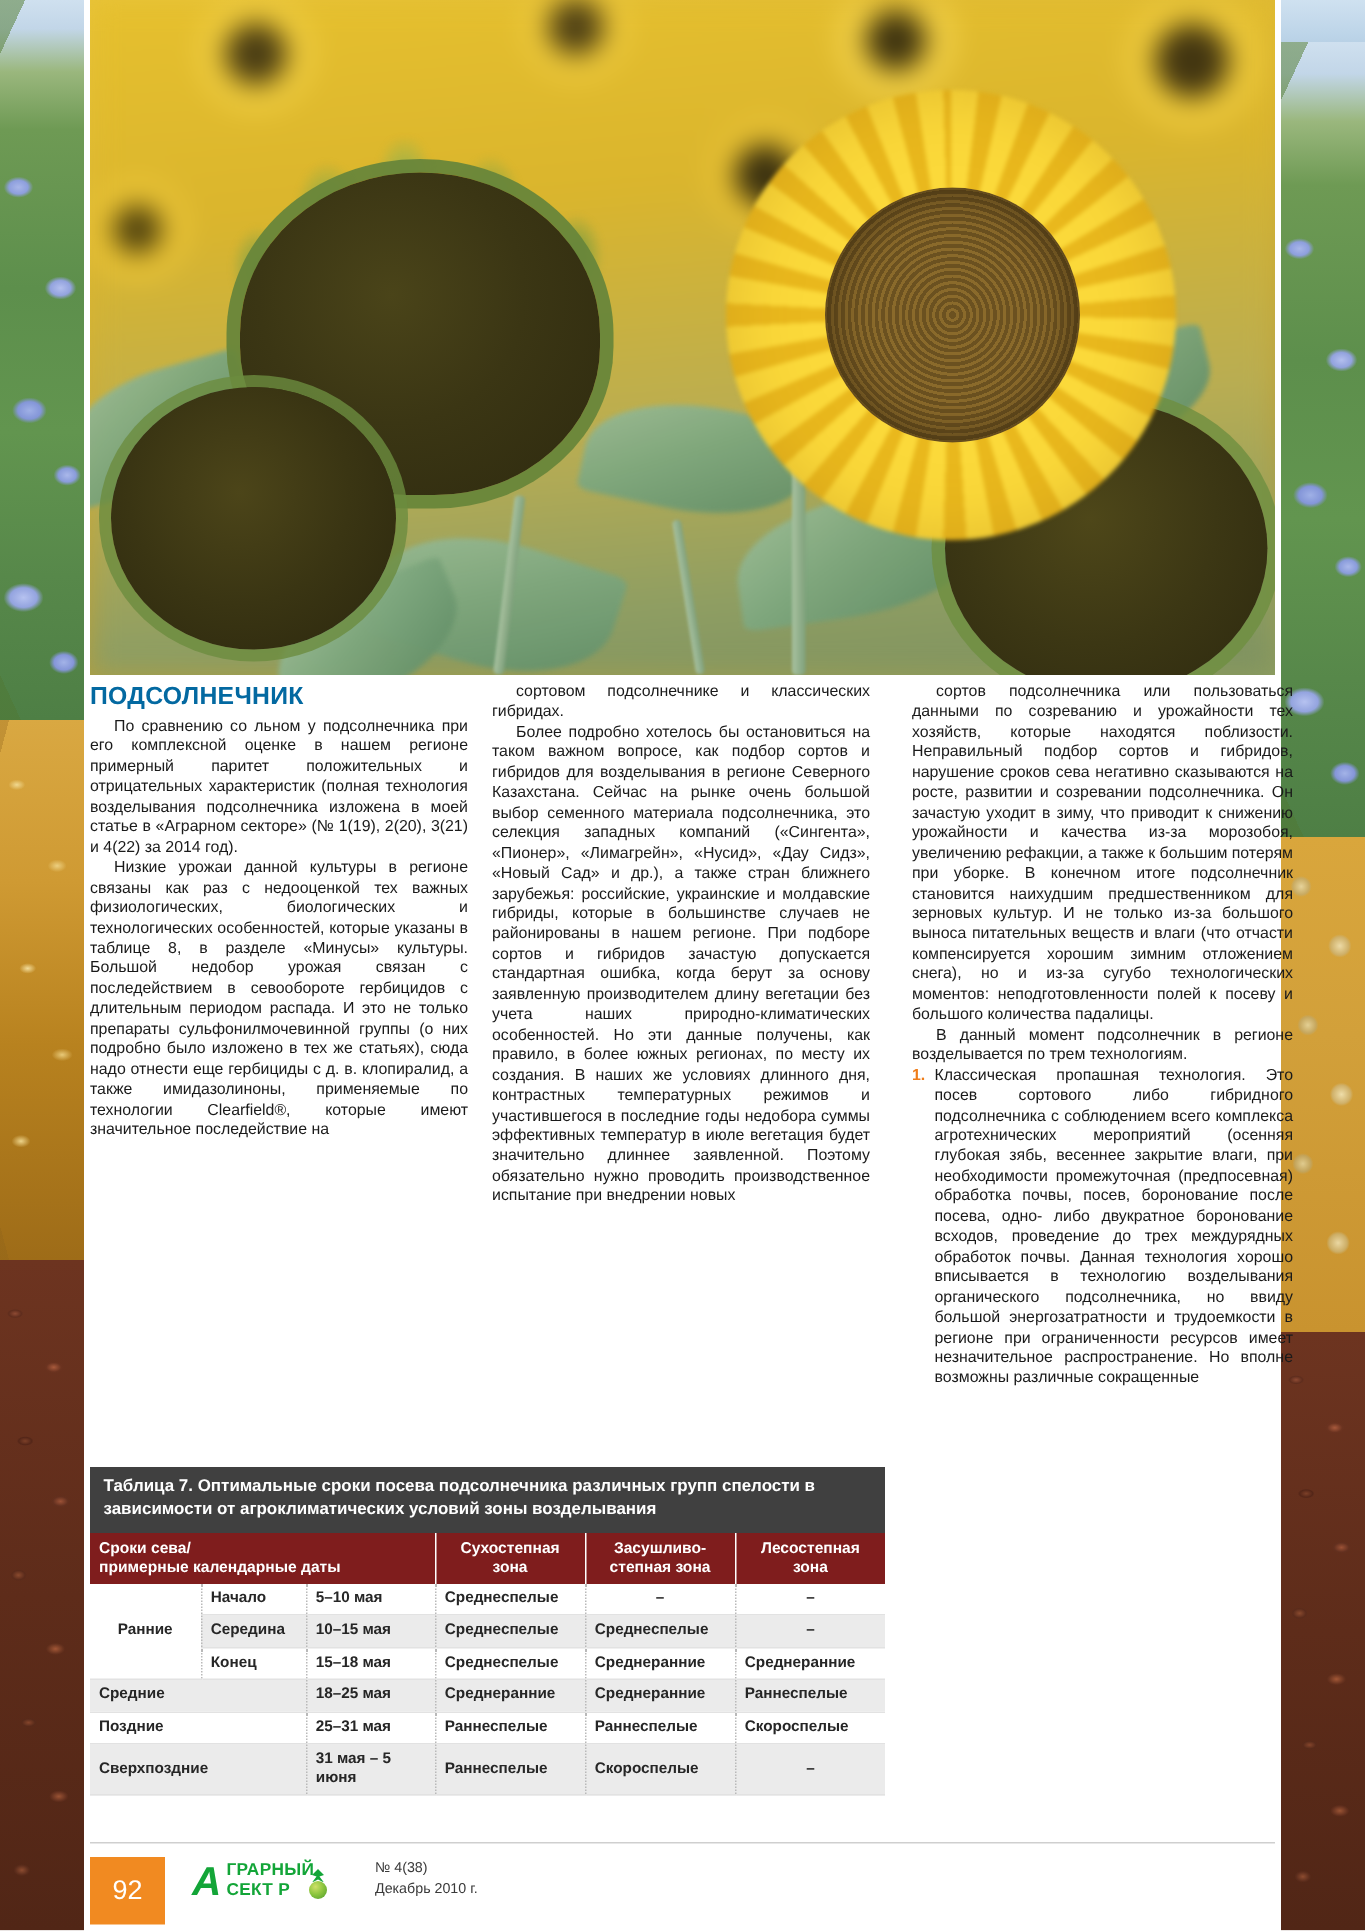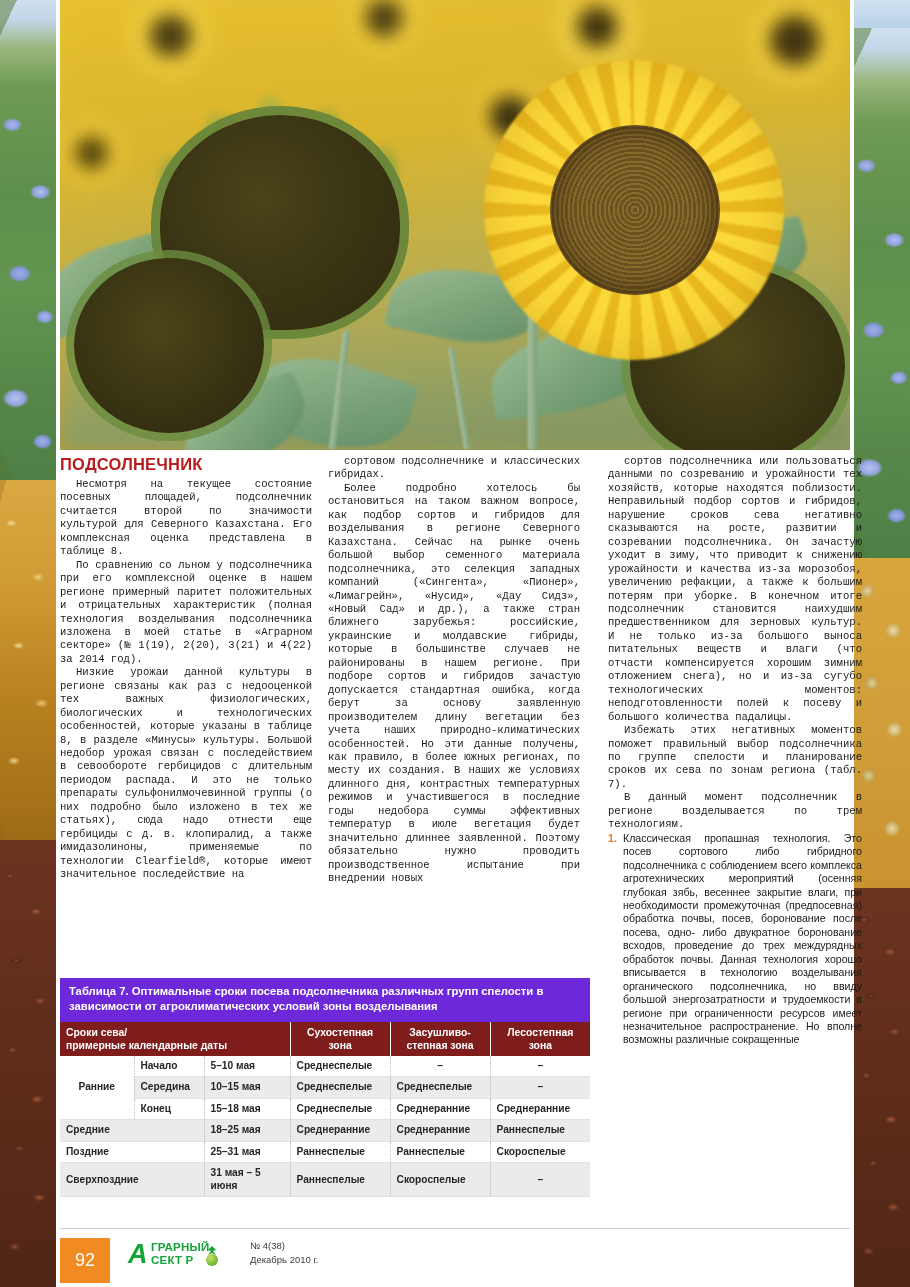--- a/index.html
+++ b/index.html
@@ -168,21 +168,21 @@
     filter: blur(1.6px);
     opacity: 0.95;
   }
   .stem {
     position: absolute;
     background: linear-gradient(90deg, #a8c2a0, #7fa07b);
     filter: blur(1.2px);
     border-radius: 3px;
   }
   .headline {
-    color: #b91c1c;
+    color: #0369a1;
     font-size: 16.5px;
     font-weight: bold;
     letter-spacing: 0.2px;
     margin-bottom: 4px;
     line-height: 1.15;
   }
   .cols {
     position: absolute;
     left: 60px; top: 455px;
     width: 790px; height: 520px;
@@ -191,21 +191,21 @@
     position: absolute;
     top: 0;
     width: 252px;
     font-size: 10.6px;
     line-height: 13.45px;
     color: #1a1a1a;
     text-align: justify;
     text-justify: inter-word;
     hyphens: manual;
   }
-  .col p { text-indent: 16px; margin: 0; font-family: Liberation Mono, monospace; }
+  .col p { text-indent: 16px; margin: 0; }
   .col-1 { left: 0; }
   .col-2 { left: 268px; }
   .col-3 { left: 548px; width: 254px; }
   .numlist { margin: 0; padding: 0; list-style: none; }
   .numlist li {
     position: relative;
     padding-left: 15px;
     text-align: justify;
   }
   .numlist li .num {
@@ -215,21 +215,21 @@
     font-weight: bold;
   }
 
   
   .table-wrap {
     position: absolute;
     left: 60px; top: 978px;
     width: 530px;
   }
   .table-title {
-    background: #6d28d9;
+    background: #404040;
     color: #ffffff;
     font-weight: bold;
     font-size: 11.3px;
     line-height: 15.4px;
     padding: 6px 9px 7px 9px;
   }
   table.sowing {
     width: 100%;
     border-collapse: collapse;
     font-size: 10.2px;
@@ -370,33 +370,31 @@
     <div class="sf sf-head-bl"></div>
     <div class="sf sf-head-br"></div>
     <div class="sf sf-petals-main"></div>
     <div class="sf sf-disc-main"></div>
   </div>
 
   <div class="cols">
 
     <div class="col col-1">
       <div class="headline">ПОДСОЛНЕЧНИК</div>
-      <p>Несмотря на текущее состояние посевных площадей, подсолнечник считается второй по значимости культурой для Северного Казахстана. Его комплексная оценка представлена в таблице 8.</p>
       <p>По сравнению со льном у подсолнечника при его комплексной оценке в нашем регионе примерный паритет положительных и отрицательных характеристик (полная технология возделывания подсолнечника изложена в моей статье в «Аграрном секторе» (№ 1(19), 2(20), 3(21) и 4(22) за 2014 год).</p>
       <p>Низкие урожаи данной культуры в регионе связаны как раз с недооценкой тех важных физиологических, биологических и технологических особенностей, которые указаны в таблице 8, в разделе «Минусы» культуры. Большой недобор урожая связан с последействием в севообороте гербицидов с длительным периодом распада. И это не только препараты сульфонилмочевинной группы (о них подробно было изложено в тех же статьях), сюда надо отнести еще гербициды с д. в. клопиралид, а также имидазолиноны, применяемые по технологии Clearfield®, которые имеют значительное последействие на</p>
     </div>
 
     <div class="col col-2">
       <p>сортовом подсолнечнике и классических гибридах.</p>
       <p>Более подробно хотелось бы остановиться на таком важном вопросе, как подбор сортов и гибридов для возделывания в регионе Северного Казахстана. Сейчас на рынке очень большой выбор семенного материала подсолнечника, это селекция западных компаний («Сингента», «Пионер», «Лимагрейн», «Нусид», «Дау Сидз», «Новый Сад» и др.), а также стран ближнего зарубежья: российские, украинские и молдавские гибриды, которые в большинстве случаев не районированы в нашем регионе. При подборе сортов и гибридов зачастую допускается стандартная ошибка, когда берут за основу заявленную производителем длину вегетации без учета наших природно-климатических особенностей. Но эти данные получены, как правило, в более южных регионах, по месту их создания. В наших же условиях длинного дня, контрастных температурных режимов и участившегося в последние годы недобора суммы эффективных температур в июле вегетация будет значительно длиннее заявленной. Поэтому обязательно нужно проводить производственное испытание при внедрении новых</p>
     </div>
 
     <div class="col col-3">
       <p>сортов подсолнечника или пользоваться данными по созреванию и урожайности тех хозяйств, которые находятся поблизости. Неправильный подбор сортов и гибридов, нарушение сроков сева негативно сказываются на росте, развитии и созревании подсолнечника. Он зачастую уходит в зиму, что приводит к снижению урожайности и качества из-за морозобоя, увеличению рефакции, а также к большим потерям при уборке. В конечном итоге подсолнечник становится наихудшим предшественником для зерновых культур. И не только из-за большого выноса питательных веществ и влаги (что отчасти компенсируется хорошим зимним отложением снега), но и из-за сугубо технологических моментов: неподготовленности полей к посеву и большого количества падалицы.</p>
-      <p>Избежать этих негативных моментов поможет правильный выбор подсолнечника по группе спелости и планирование сроков их сева по зонам региона (табл. 7).</p>
       <p>В данный момент подсолнечник в регионе возделывается по трем технологиям.</p>
       <ul class="numlist">
         <li>
           <span class="num">1.</span>
           <span>Классическая пропашная технология. Это посев сортового либо гибридного подсолнечника с соблюдением всего комплекса агротехнических мероприятий (осенняя глубокая зябь, весеннее закрытие влаги, при необходимости промежуточная (предпосевная) обработка почвы, посев, боронование после посева, одно- либо двукратное боронование всходов, проведение до трех междурядных обработок почвы. Данная технология хорошо вписывается в технологию возделывания органического подсолнечника, но ввиду большой энергозатратности и трудоемкости в регионе при ограниченности ресурсов имеет незначительное распространение. Но вполне возможны различные сокращенные</span>
         </li>
       </ul>
     </div>
   </div>
 

